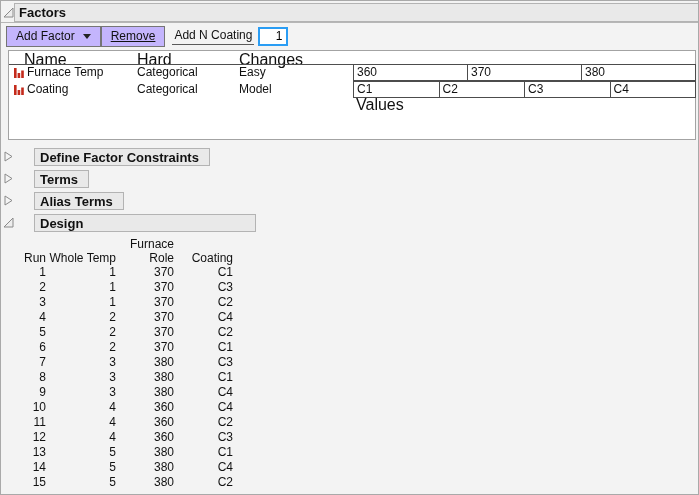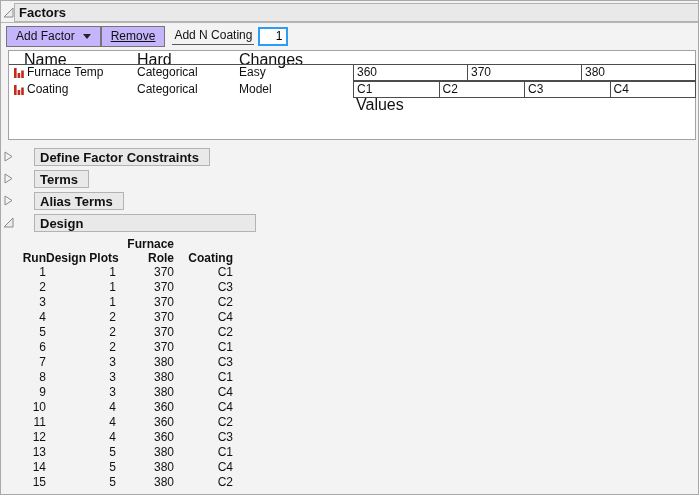--- a/index.html
+++ b/index.html
@@ -48,21 +48,21 @@
   
   .outline-row{position:absolute;left:0;height:18px;}
   .outline-row .tri{top:3px;}
   .outline-box{position:absolute;left:13px;top:0;height:18px;box-sizing:border-box;
         background:#e9e9e9;border:1px solid #b3b3b3;padding:1px 10px 0 5px;
         font-weight:bold;font-size:13px;white-space:nowrap;cursor:pointer;margin-left:20px;}
 
   
   .dgrid{position:absolute;left:0;top:236px;display:grid;grid-template-columns:45px 70px 58px 59px;}
   .dgrid div{text-align:right;height:15px;line-height:15px;font-size:12px;white-space:nowrap;}
-  .dgrid .hdr{font-weight:bold;height:14px;line-height:14px;}
+  .dgrid .hdr{font-weight:normal;height:14px;line-height:14px;}
 </style>
 </head>
 <body>
 
 <div class="factors-titlebar">
   <span class="tri">
     <svg width="11" height="11">
         <polygon points="10,1 10,10 1,10" fill="#ededed" stroke="#8a8a8a" stroke-width="1"></polygon>
       </svg>
   </span>
@@ -159,21 +159,21 @@
   </span>
   <div class="outline-box" style="min-width:222px;">Design</div>
 </div>
 
 <div class="dgrid" id="design-grid">
     <div class="hdr"></div>
     <div class="hdr"></div>
     <div class="hdr">Furnace</div>
     <div class="hdr"></div>
     <div class="hdr">Run</div>
-    <div class="hdr">Design Plots</div>
+    <div class="hdr">Whole Temp</div>
     <div class="hdr">Role</div>
     <div class="hdr">Coating</div>
     <div>1</div>
     <div>1</div>
     <div>370</div>
     <div>C1</div>
     <div>2</div>
     <div>1</div>
     <div>370</div>
     <div>C3</div>

